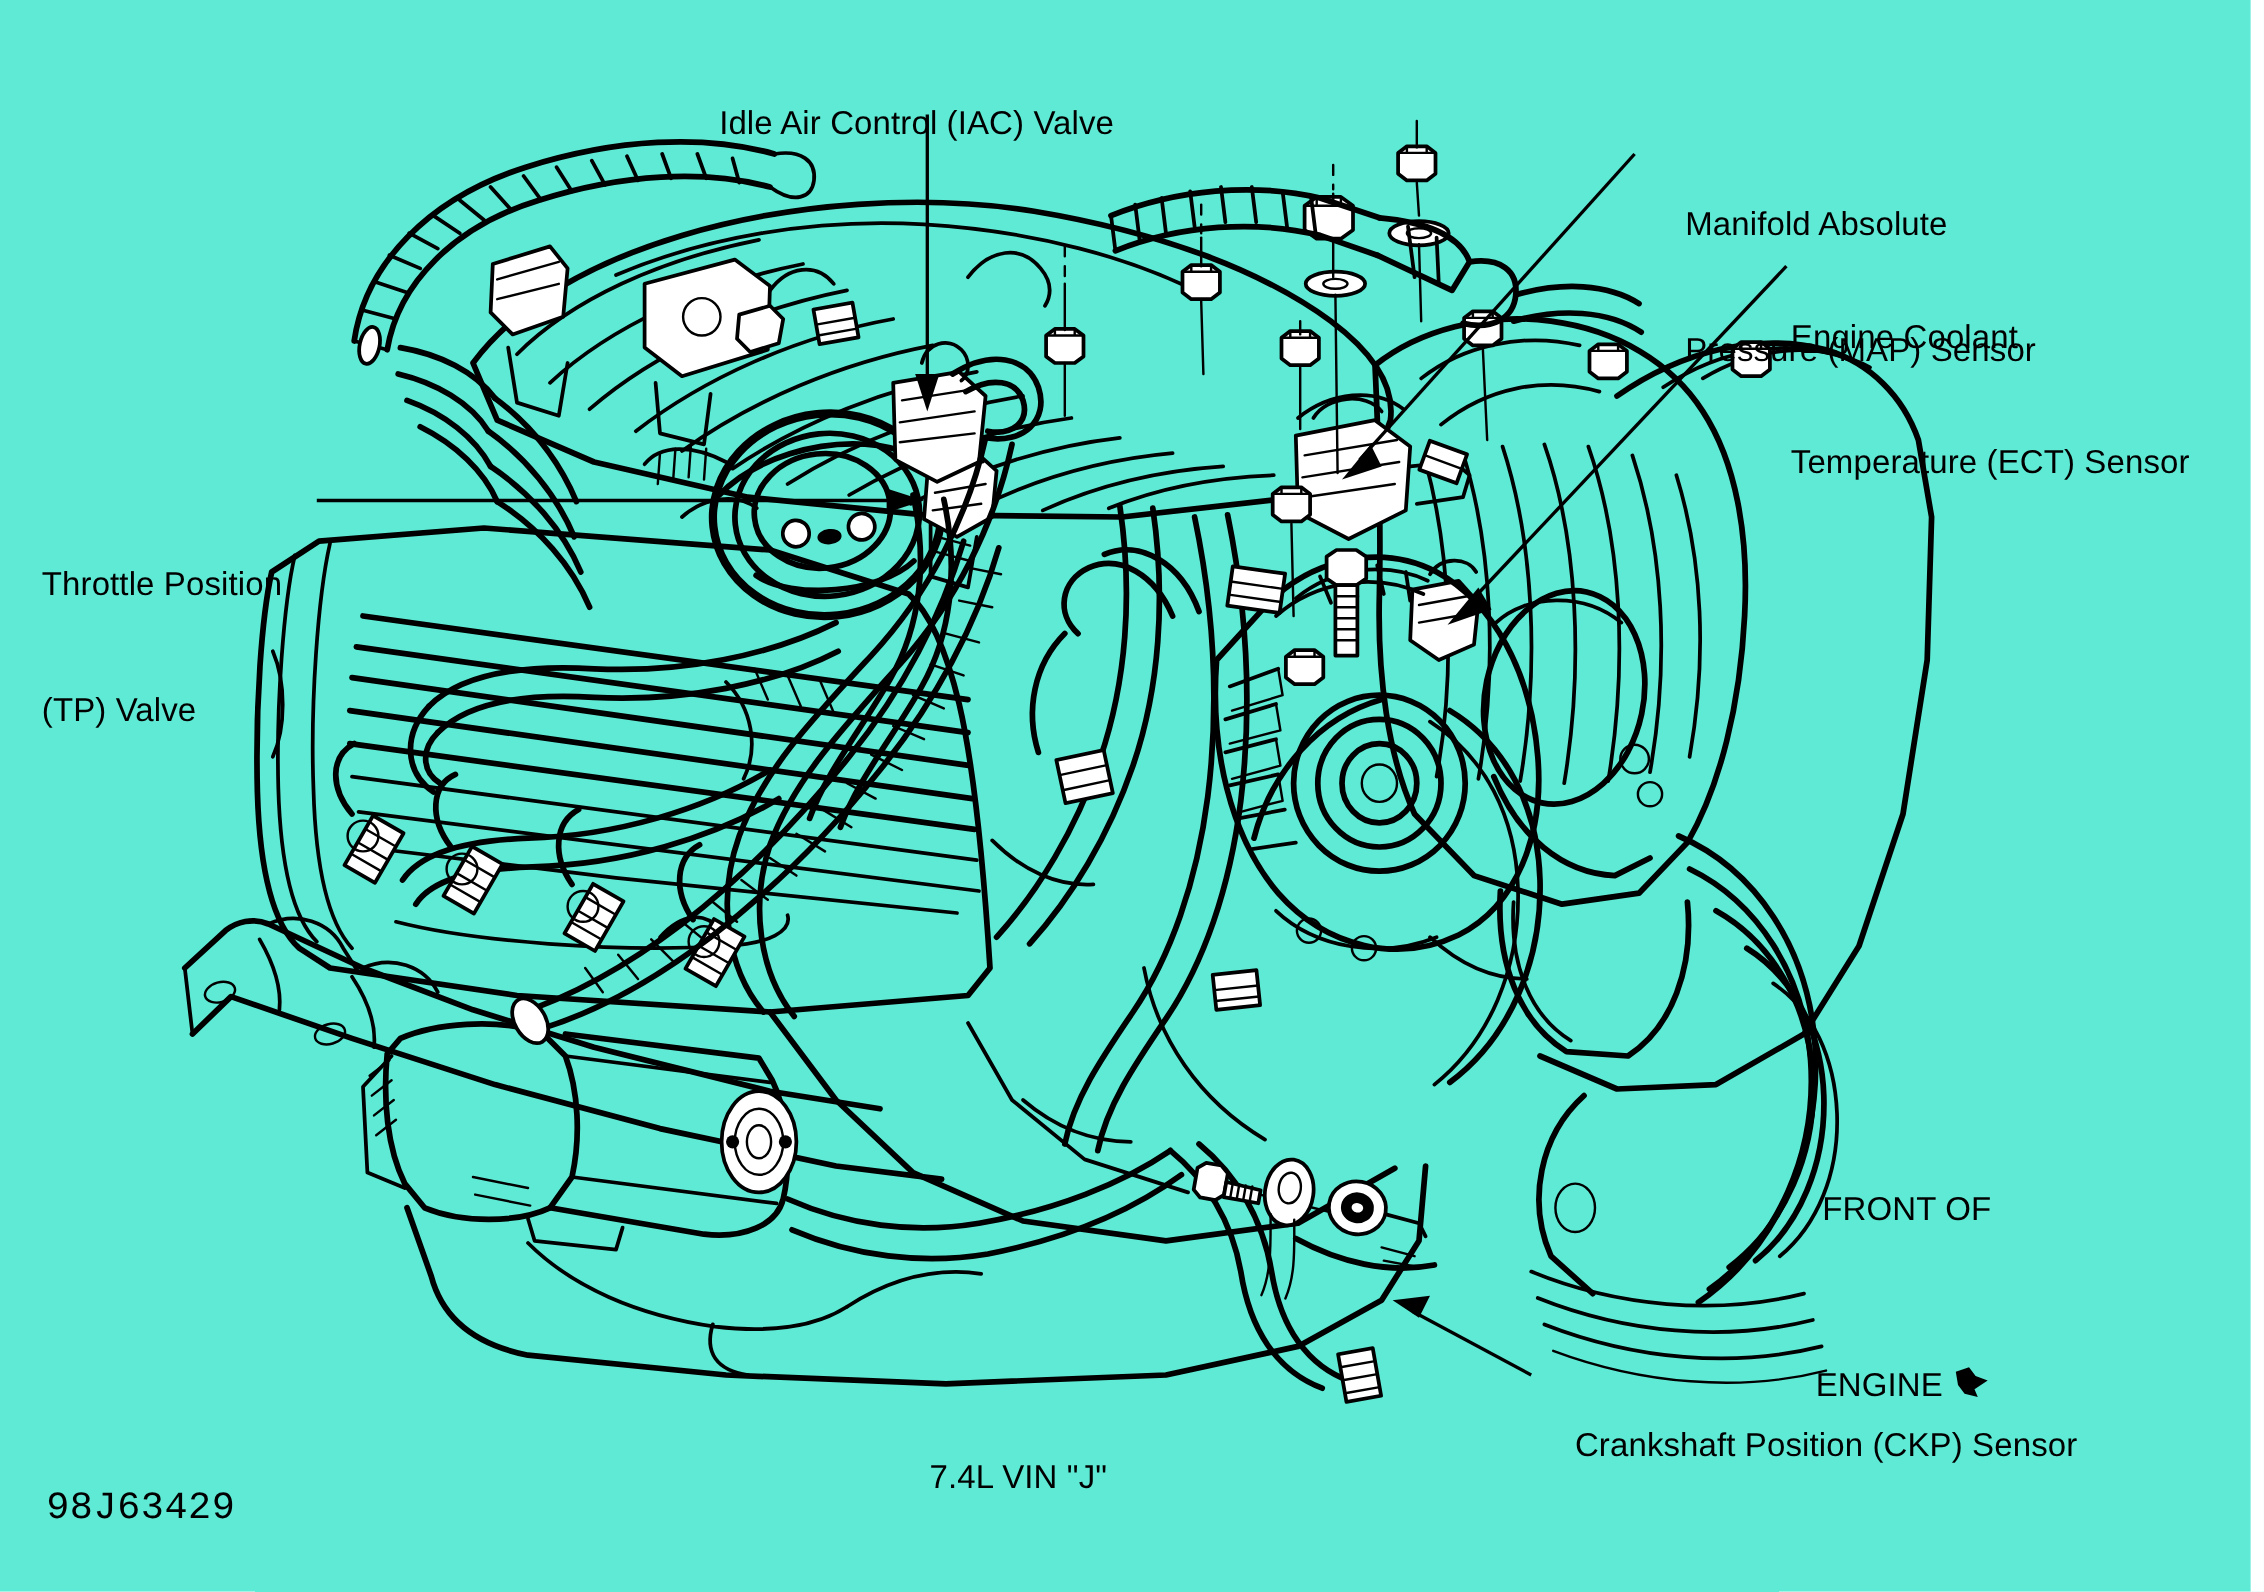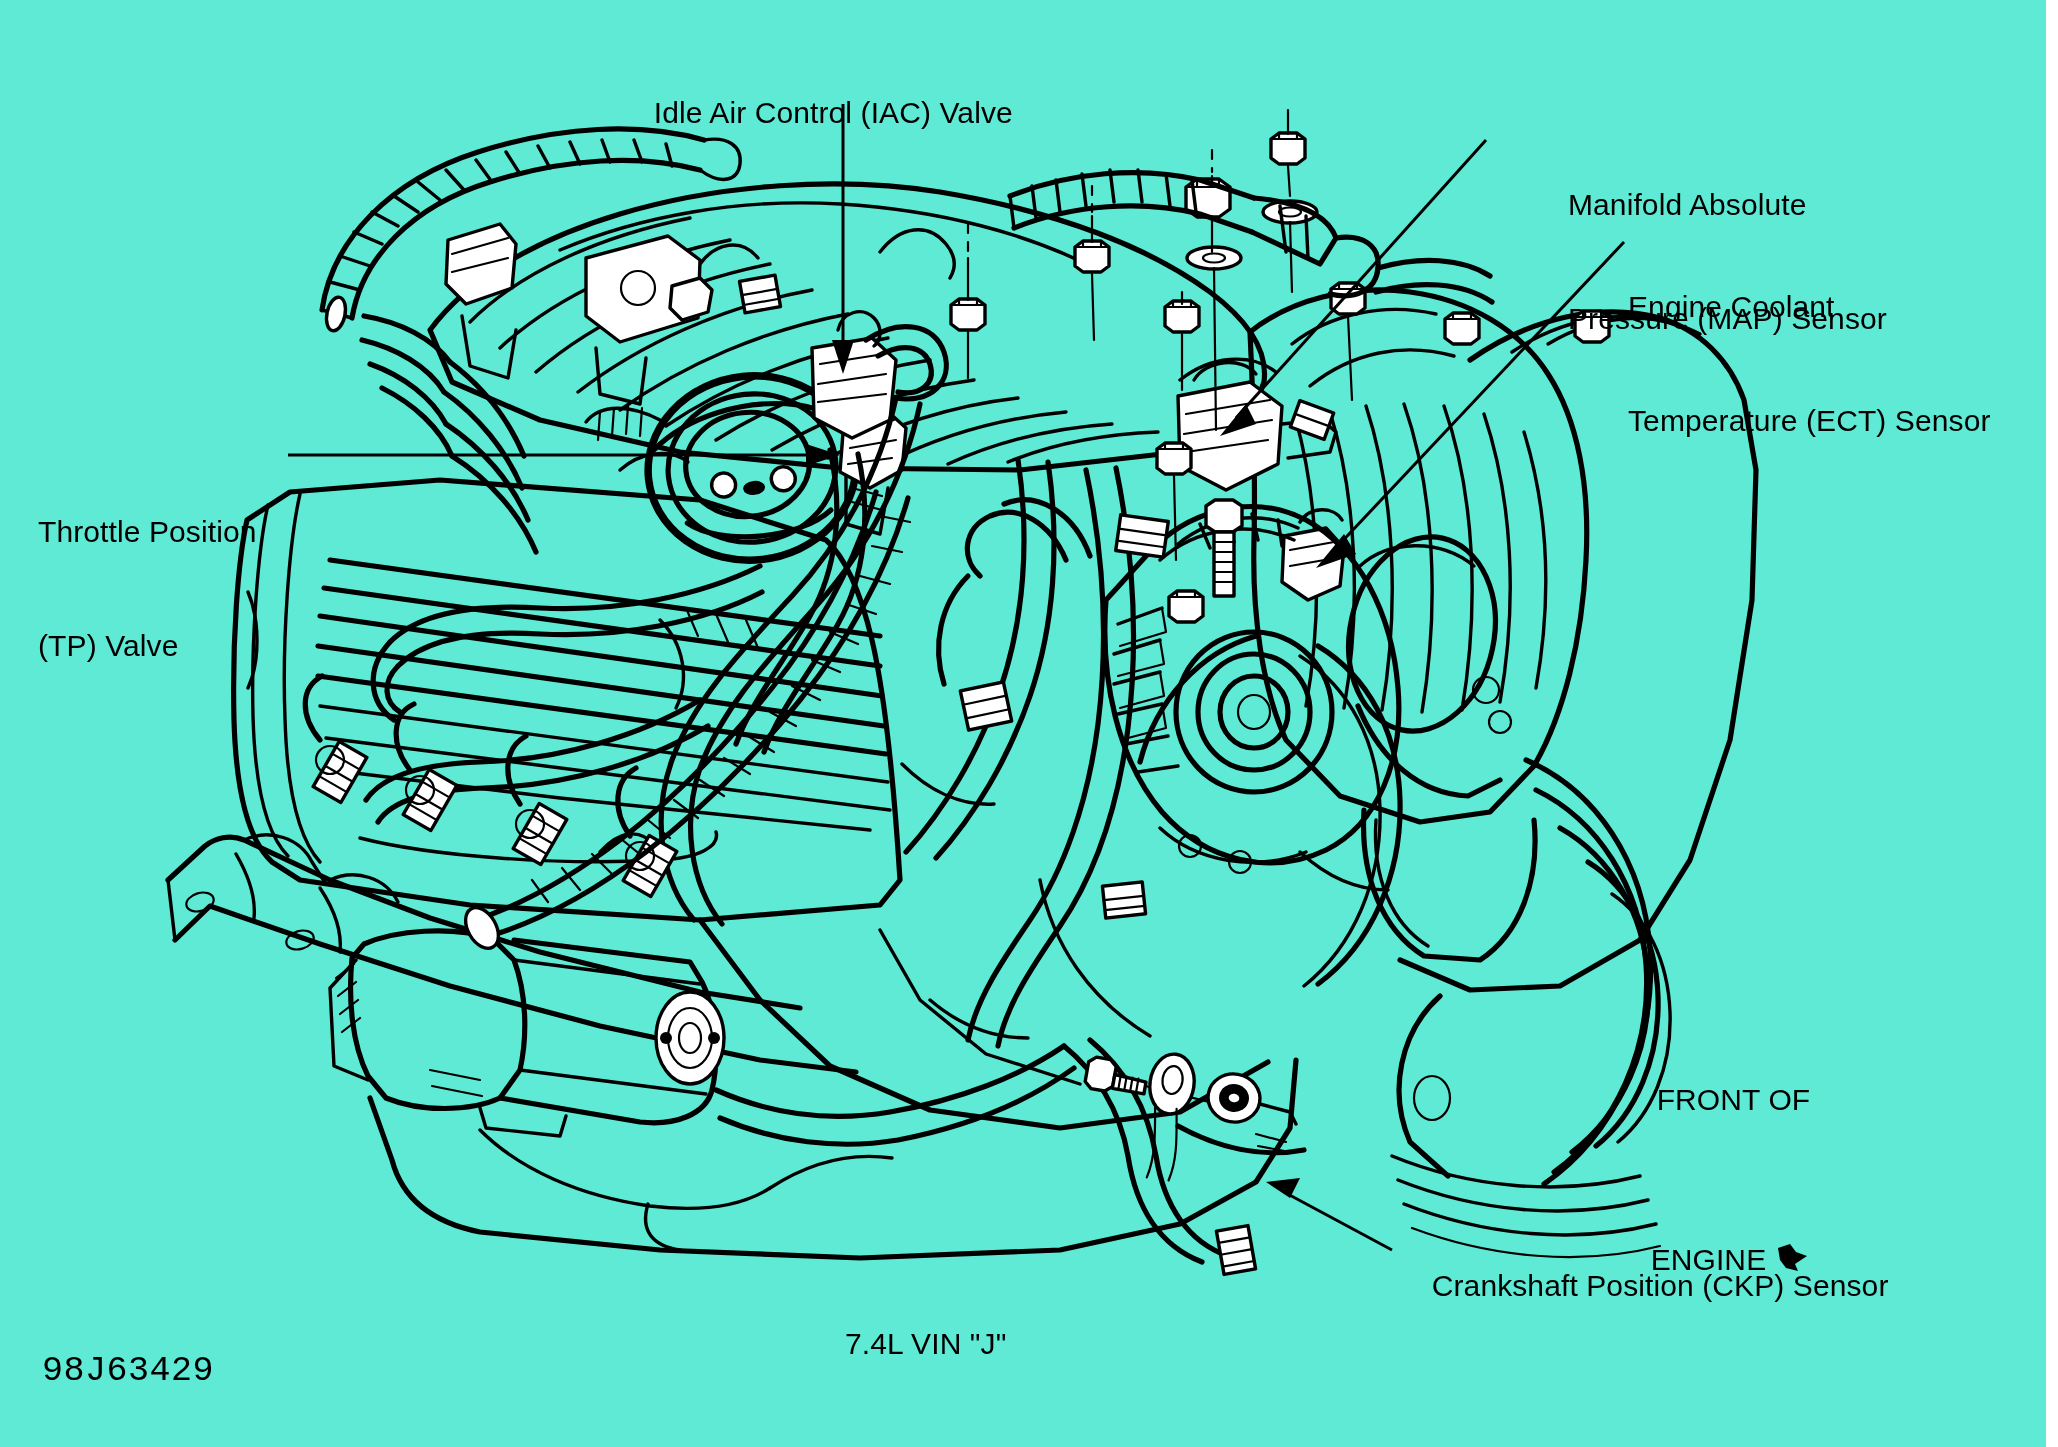--- a/index.html
+++ b/index.html
@@ -29,24 +29,24 @@
   .callout-label {
     position: absolute;
     color: #000000;
     font-family: "Liberation Sans", sans-serif;
     font-size: 30px;
     line-height: 38px;
     white-space: pre;
     letter-spacing: 0.1px;
   }
   #label-iac      { left: 620px;  top: 56px; }
-  #label-map      { left: 1568px; top: 110px; }
+  #label-map      { left: 1532px; top: 110px; }
   #label-ect      { left: 1628px; top: 212px; }
   #label-tp       { left: 38px;   top: 437px;  text-align: left; }
-  #label-ckp      { left: 1398px; top: 1229px; }
+  #label-ckp      { left: 1398px; top: 1258px; }
   #label-front    { left: 1600px; top: 1000px; line-height: 40px; text-align: right; }
   #label-caption  { left: 845px;  top: 1325px; }
   #label-partno   { left: 42px;   top: 1352px;
                     font-family: "Liberation Mono", "DejaVu Sans Mono", monospace;
                     font-size: 35px; letter-spacing: 0.5px; }
   .front-arrow {
     display: inline-block;
     vertical-align: -2px;
     margin-left: 10px;
   }

